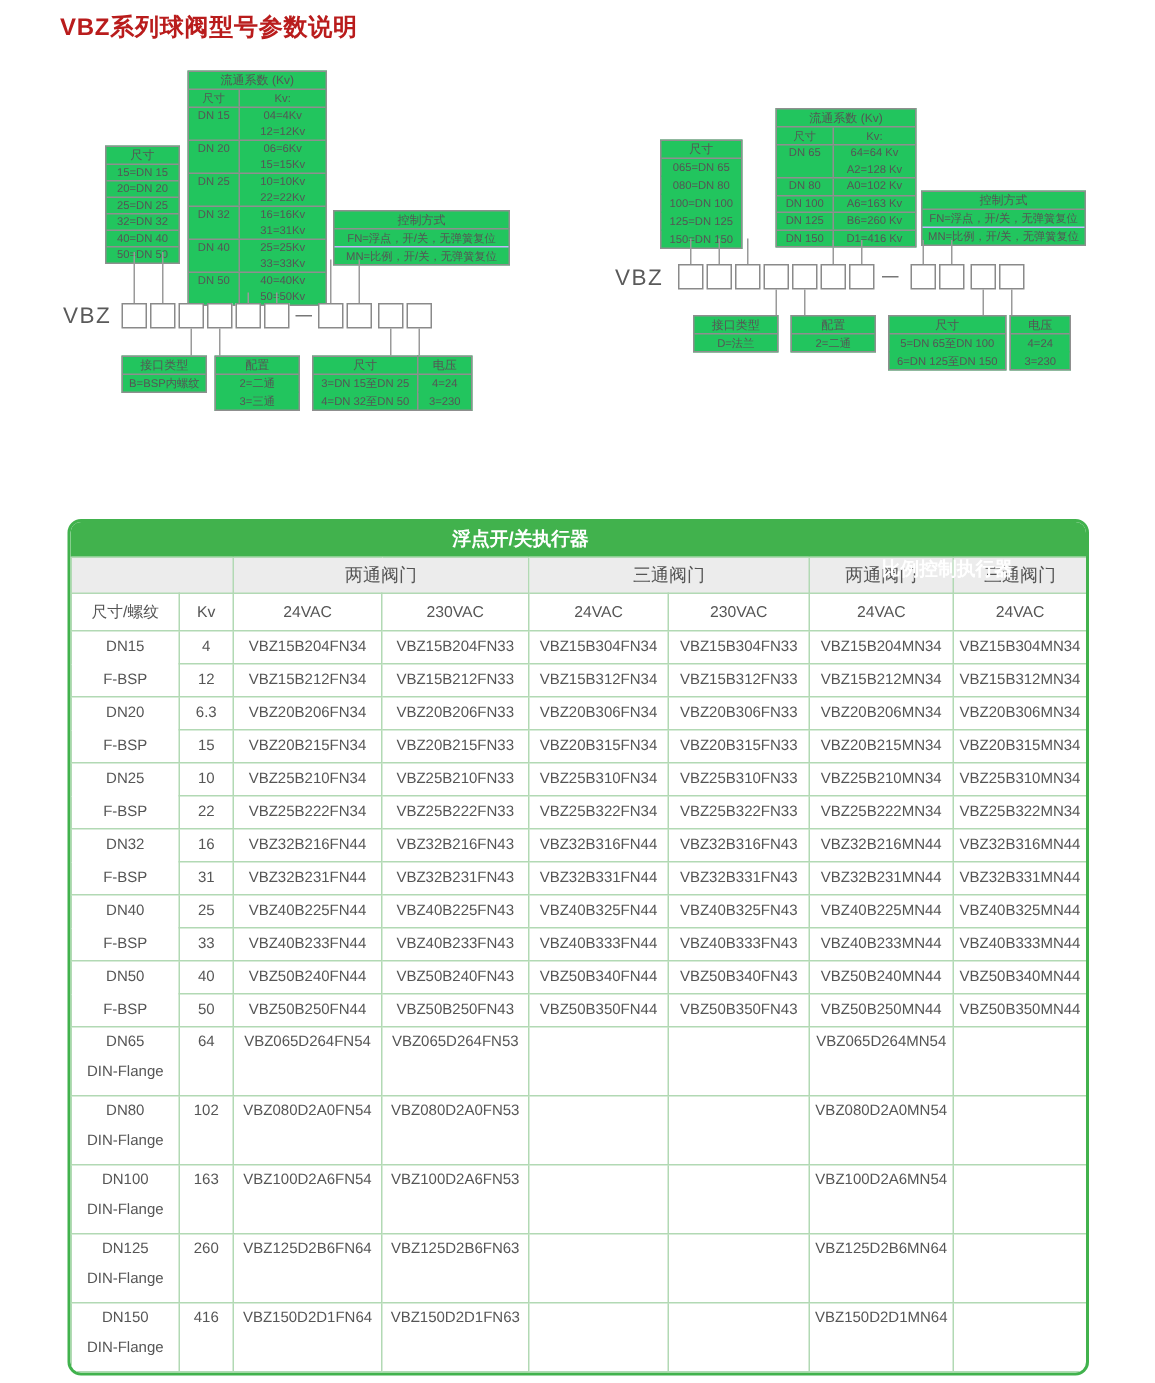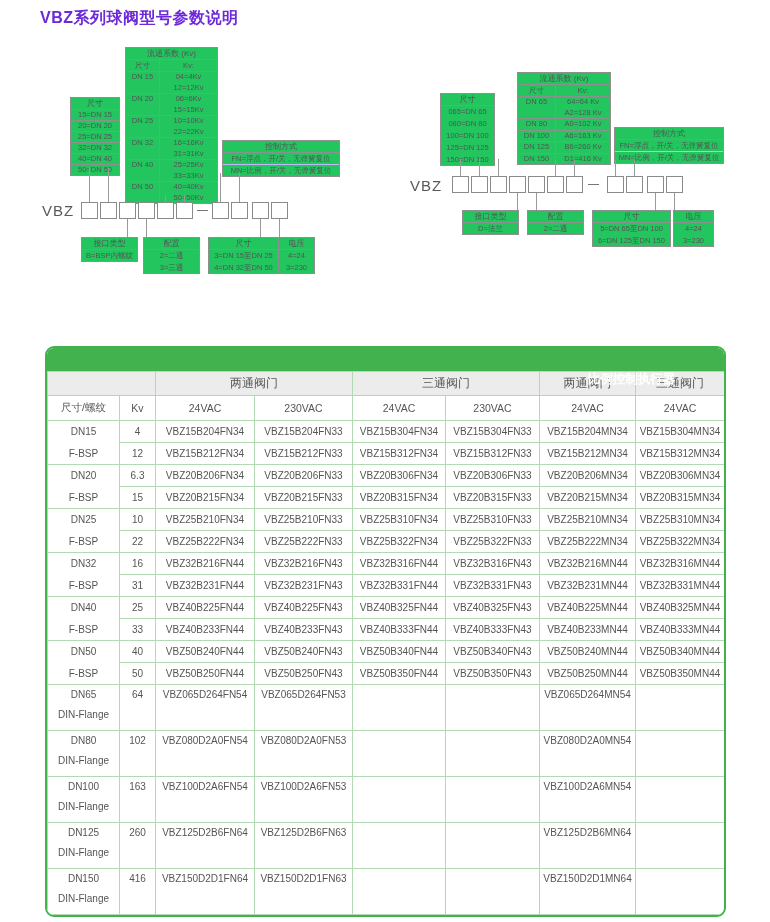--- a/index.html
+++ b/index.html
@@ -1,18 +1,18 @@
 <!DOCTYPE html>
 <html style="--green: #41b24d; --light_green_border: #b2d9b4; --gray_row: #ececec;"><head>
 <meta charset="utf-8">
 <style>
   html,body{margin:0;padding:0;background:#fff;}
   #page{position:relative;width:770px;height:922px;background:#fff;overflow:hidden;
         font-family:"Liberation Sans","DejaVu Sans",sans-serif;color:#555;}
-  .sec-title{position:absolute;left:40px;font-size:16px;font-weight:bold;color:#6d28d9;letter-spacing:.5px;}
+  .sec-title{position:absolute;left:40px;font-size:16px;font-weight:bold;color:#b91c1c;letter-spacing:.5px;}
 
   
   .dbox{position:absolute;background:#22c55e;border:1px solid #8f8f8f;font-size:7.5px;color:#555;
         text-align:center;line-height:10px;box-sizing:border-box;}
   .dt{height:11px;line-height:11px;border-bottom:1px solid #8f8f8f;font-size:8px;white-space:nowrap;overflow:hidden;}
   .drow{height:10px;line-height:10px;white-space:nowrap;overflow:hidden;}
   .drow + .drow{border-top:1px solid #8f8f8f;}
   .lrow{height:11px;line-height:11px;white-space:nowrap;overflow:hidden;}
   .lrow + .lrow{border-top:1px solid #22c55e;}
   .khead{display:flex;height:11px;line-height:11px;border-bottom:0;}
@@ -314,20 +314,21 @@
     <div class="dt">电压</div>
     <div>
         <div class="lrow">4=24</div>
         <div class="lrow">3=230</div>
       </div>
   </div>
 
 
   <div id="seltable-wrap">
     <div class="greenbar">
+      <span id="gb1">浮点开/关执行器</span>
       <span id="gb2">比例控制执行器</span>
     </div>
     <table id="sel">
       <colgroup>
         <col style="width:72px">
           <col style="width:36px">
           <col style="width:99px">
           <col style="width:98px">
         <col style="width:93px">
           <col style="width:94px">

